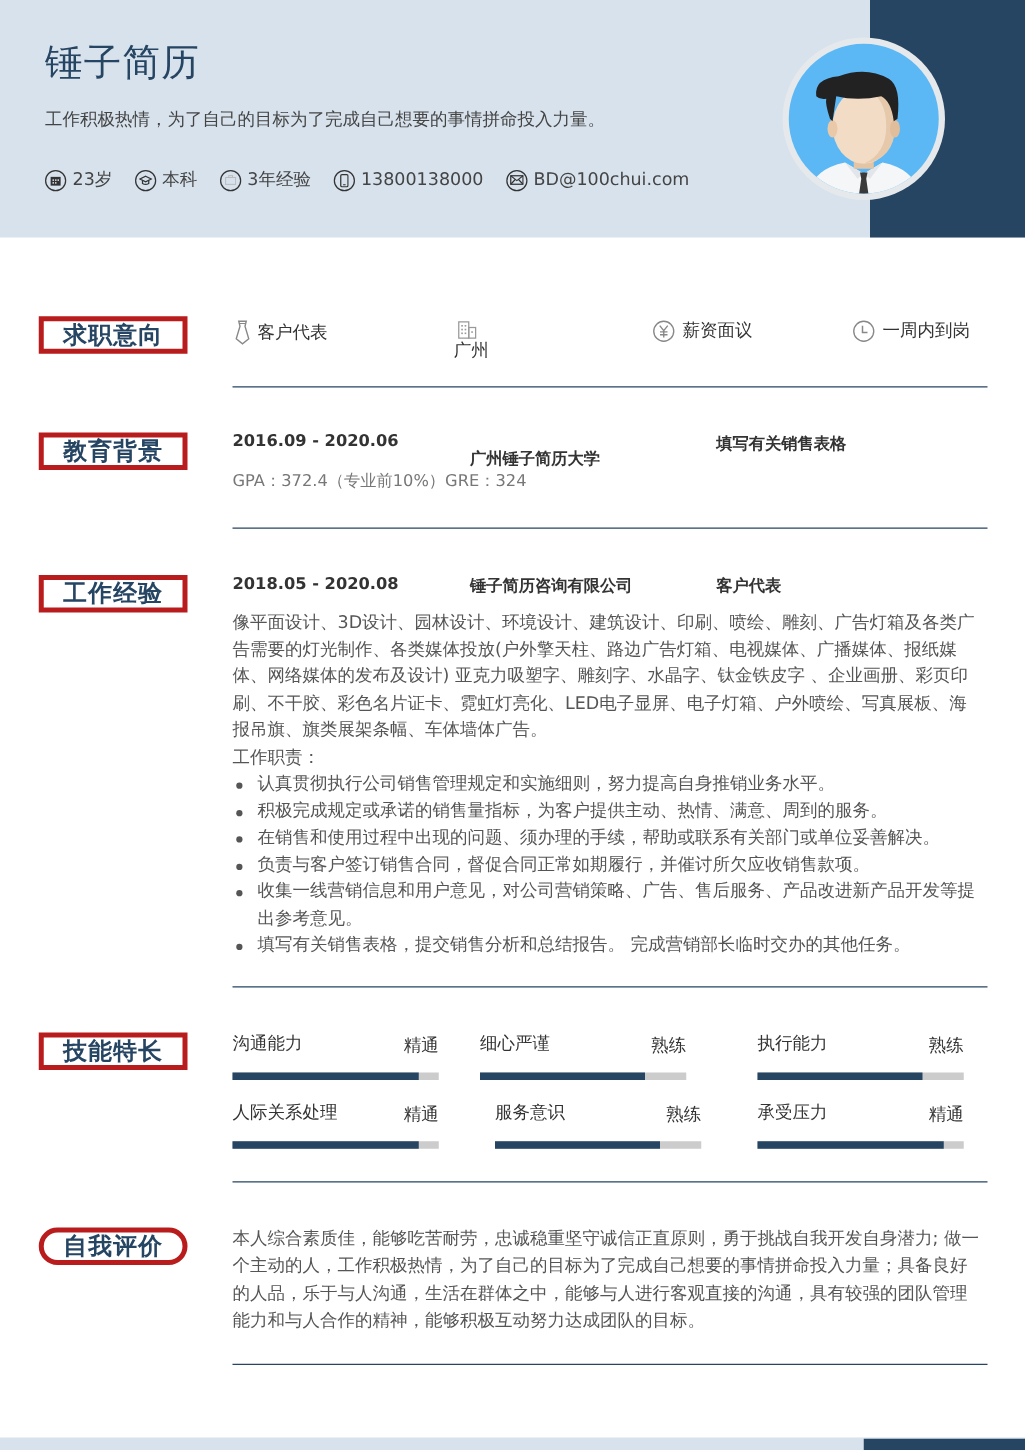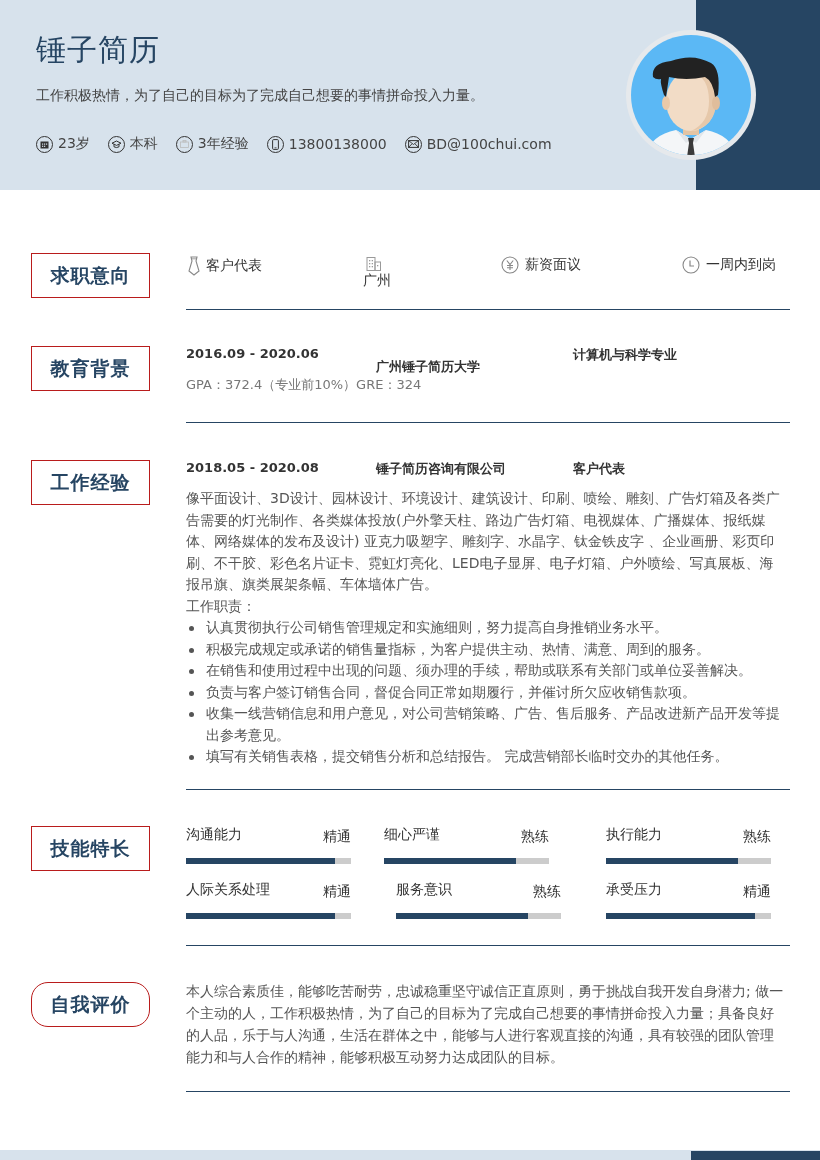--- a/index.html
+++ b/index.html
@@ -10,21 +10,21 @@
     .header-dark { position: absolute; left: 696px; top: 0; width: 124px; height: 190px; background: #264563; }
     .name { position: absolute; left: 36px; top: 30px; font-size: 30px; color: #264563; letter-spacing: 1px; }
     .motto { position: absolute; left: 36px; top: 87px; font-size: 14px; color: #444; }
     .info-row { position: absolute; left: 36px; top: 135px; display: flex; align-items: center; font-size: 14px; color: #444; }
     .info-item { display: flex; align-items: center; margin-right: 18px; }
     .info-icon { width: 17px; height: 17px; border: 1.3px solid #333; border-radius: 50%; margin-right: 5px; display: flex; align-items: center; justify-content: center; font-size: 9px; color: #333; line-height: 1; }
 
     .avatar { position: absolute; left: 626px; top: 30px; width: 130px; height: 130px; border-radius: 50%; background: #e6e9ec; padding: 5px; }
     .avatar-inner { width: 120px; height: 120px; border-radius: 50%; background: #5bb8f5; overflow: hidden; position: relative; }
 
-    .section-label { position: absolute; left: 31px; width: 119px; height: 45px; border: 1px solid #b91c1c; display: flex; align-items: center; justify-content: center; font-size: 19px; font-weight: bold; color: #264563; background: #fff; letter-spacing: 1px; }
+    .section-label { position: absolute; left: 31px; width: 119px; height: 30px; border: 4px solid #b91c1c; display: flex; align-items: center; justify-content: center; font-size: 19px; font-weight: bold; color: #264563; background: #fff; letter-spacing: 1px; }
     .divider { position: absolute; left: 186px; width: 604px; height: 1px; background: #264563; }
 
     .intent-item { position: absolute; top: 256px; display: flex; align-items: center; font-size: 14px; color: #333; }
     .intent-icon { margin-right: 6px; display: inline-flex; align-items: center; justify-content: center; }
 
     .row-bold { position: absolute; font-size: 13px; font-weight: bold; color: #333; }
     .gpa { position: absolute; left: 186px; top: 376px; font-size: 13px; color: #777; }
 
     .work-desc { position: absolute; left: 186px; top: 488px; width: 598px; font-size: 14px; line-height: 21.5px; color: #555; }
     .duties { list-style: none; }
@@ -146,21 +146,21 @@
         <rect x="5.7" y="4" width="1.3" height="1.3" fill="#999"></rect>
         <rect x="3" y="7" width="1.3" height="1.3" fill="#999"></rect>
         <rect x="5.7" y="7" width="1.3" height="1.3" fill="#999"></rect>
         <rect x="3" y="10" width="1.3" height="1.3" fill="#999"></rect>
         <rect x="5.7" y="10" width="1.3" height="1.3" fill="#999"></rect>
         <rect x="11" y="9" width="1.3" height="1.3" fill="#999"></rect>
       </svg>
   </span>
   <span>广州</span>
 </div>
-<div class="intent-item" style="left:501px;align-items:center;">
+<div class="intent-item" style="left:522px;align-items:center;">
   <span class="intent-icon">
     <svg width="18" height="18" viewBox="0 0 18 18">
         <circle cx="9" cy="9" r="8" fill="none" stroke="#888" stroke-width="1.1"></circle>
         <path d="M5.8 4.5 L9 8.5 L12.2 4.5 M9 8.5 V14 M6 9.5 H12 M6 11.8 H12" fill="none" stroke="#888" stroke-width="1.1"></path>
       </svg>
   </span>
   <span>薪资面议</span>
 </div>
 <div class="intent-item" style="left:682px;">
   <span class="intent-icon">
@@ -170,21 +170,21 @@
       </svg>
   </span>
   <span>一周内到岗</span>
 </div>
 
 <div class="divider" style="top:309px;"></div>
 
 <div class="section-label" style="top:346px;">教育背景</div>
 <div class="row-bold" style="left:186px; top:346px;">2016.09 - 2020.06</div>
 <div class="row-bold" style="left:376px; top:346px;margin-top:12px;">广州锤子简历大学</div>
-<div class="row-bold" style="left:573px; top:346px;">计算机与科学专业</div>
+<div class="row-bold" style="left:573px; top:346px;">填写有关销售表格</div>
 <div class="gpa">GPA：372.4（专业前10%）GRE：324</div>
 
 <div class="divider" style="top:422px;"></div>
 
 <div class="section-label" style="top:460px;">工作经验</div>
 <div class="row-bold" style="left:186px; top:460px;">2018.05 - 2020.08</div>
 <div class="row-bold" style="left:376px; top:460px;">锤子简历咨询有限公司</div>
 <div class="row-bold" style="left:573px; top:460px;">客户代表</div>
 
 <div class="work-desc">

